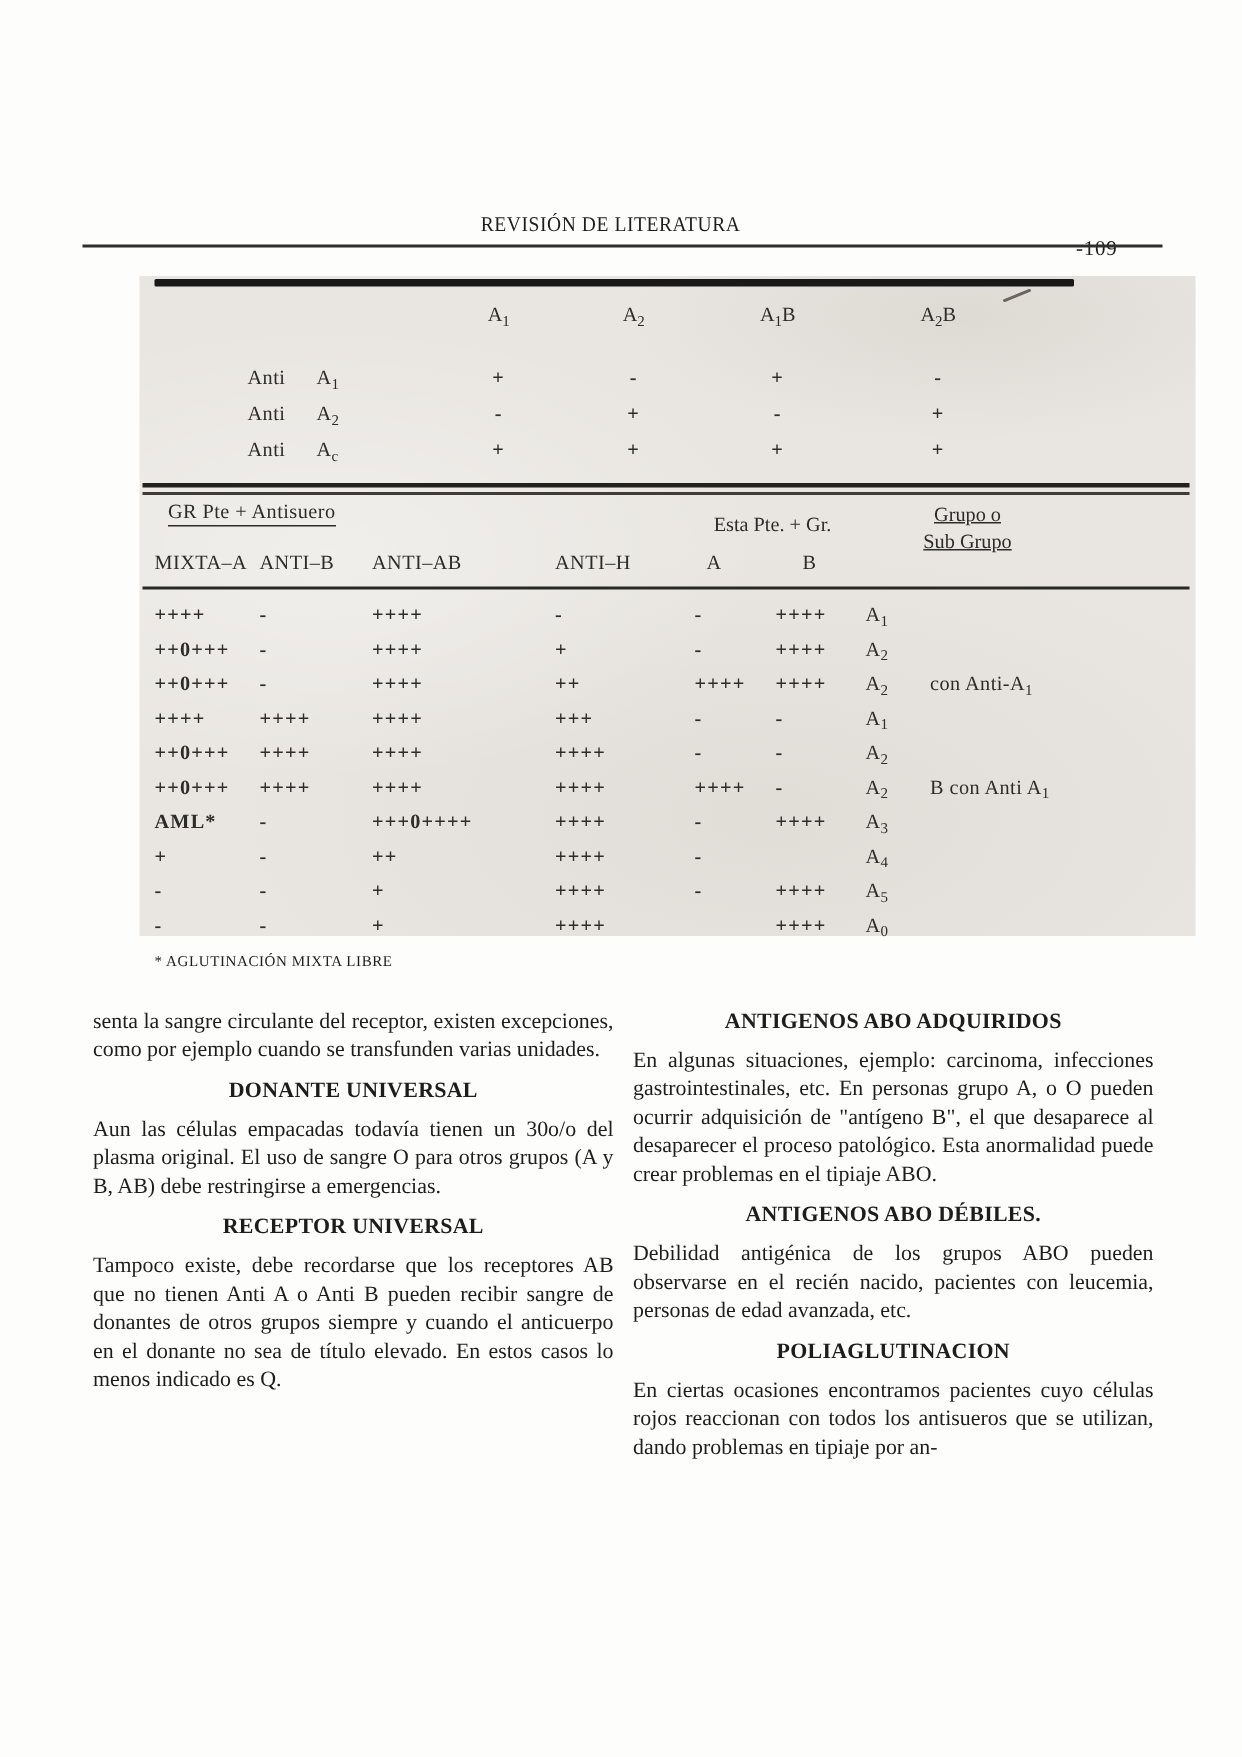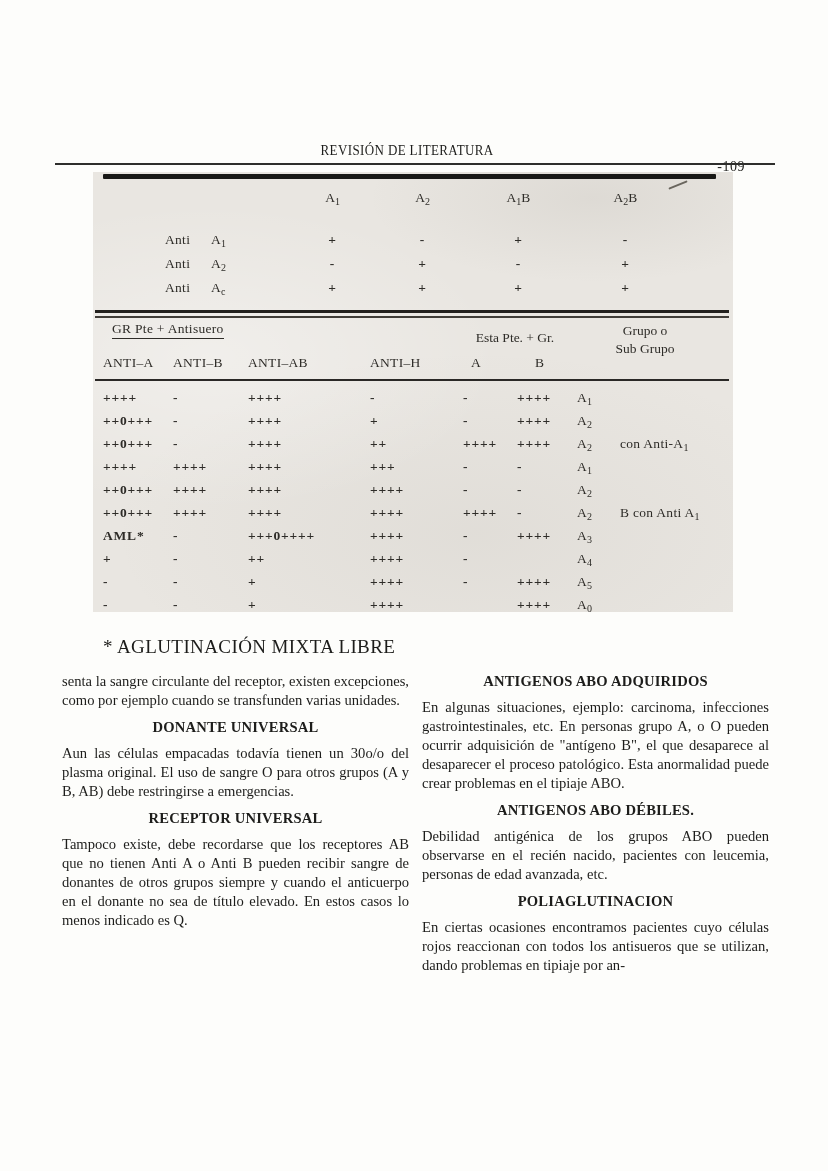--- a/index.html
+++ b/index.html
@@ -7,21 +7,21 @@
         font-family:"Liberation Serif",serif;color:#1d1d1b;}
 
   
   .running-head{position:absolute;left:41px;right:55px;top:143px;text-align:center;
                 font-size:14px;letter-spacing:0.4px;}
   .running-head .title{display:inline-block;transform:scaleX(0.93);font-weight:500;}
   .running-head .pageno{position:absolute;right:28px;top:0;letter-spacing:0.5px;margin-top:16px;}
   .head-rule{position:absolute;left:55px;right:53px;top:163px;height:2px;background:#2e2e2c;}
 
   
-  .scan{position:absolute;left:93px;top:172px;width:640px;height:440px;background:#e9e6e1;
+  .scan{position:absolute;left:93px;top:184px;width:704px;height:440px;background:#e9e6e1;
         background-image:
           radial-gradient(ellipse 320px 120px at 78% 6%, rgba(120,114,102,0.10), transparent 70%),
           radial-gradient(ellipse 420px 220px at 18% 42%, rgba(255,255,255,0.35), transparent 70%),
           radial-gradient(ellipse 520px 260px at 60% 82%, rgba(128,122,110,0.08), transparent 70%);
         color:#2e2c28;font-size:13.5px;}
   .topbar{position:absolute;left:10px;top:2px;width:613px;height:5px;background:#191917;border-radius:1px;}
   .penmark{position:absolute;left:575px;top:12px;width:20px;height:2px;background:#6a665e;
            transform:rotate(-22deg);border-radius:2px;}
 
   sub{font-size:10px;vertical-align:-3px;letter-spacing:0;}
@@ -39,36 +39,36 @@
 
   
   .rule-thick{position:absolute;left:2px;right:4px;top:138px;height:3px;background:#23211e;}
   .rule-thin{position:absolute;left:2px;right:4px;top:144px;height:2px;background:#403d38;}
   .rule-mid{position:absolute;left:2px;right:4px;top:207px;height:2px;background:#2a2826;}
 
   
   .gr-title{position:absolute;left:7px;top:149px;}
   .gr-title .u{border-bottom:1.5px solid #2e2c28;padding-bottom:2px;letter-spacing:0.3px;margin-left:12px;}
   .suero-title{position:absolute;left:358px;top:158px;width:128px;text-align:center;}
-  .grupo-title{position:absolute;left:500px;top:150px;width:104px;text-align:center;line-height:18px;}
+  .grupo-title{position:absolute;left:500px;top:150px;width:104px;text-align:center;line-height:18px;text-decoration:underline;}
 
   
   .main-head,.trow{display:grid;grid-template-columns:70px 75px 122px 93px 54px 60px 43px auto;
         padding-left:10px;box-sizing:border-box;width:100%;}
   .main-head{position:absolute;left:0;top:183px;letter-spacing:0.3px;}
   .main-head .cell:nth-child(5){padding-left:8px;}
   .main-head .cell:nth-child(6){padding-left:18px;}
   .main-rows{position:absolute;left:0;top:214px;width:100%;}
   .trow{height:23px;line-height:23px;}
   .trow .cell{font-weight:bold;letter-spacing:0.8px;white-space:nowrap;}
   .trow .grp,.trow .note{font-weight:normal;letter-spacing:0.3px;white-space:nowrap;}
   .trow .note{padding-left:0;}
 
   
-  .caption{position:absolute;left:103px;top:636px;font-size:19px;letter-spacing:0.4px;}
+  .caption{position:absolute;left:103px;top:636px;font-size:10px;letter-spacing:0.4px;}
 
   
   .cols{position:absolute;left:62px;top:672px;width:708px;display:flex;gap:13px;
         font-size:14.6px;line-height:19px;text-align:justify;}
   .col{width:347px;}
   .col p{margin:0 0 6px;}
   .col h3{margin:0 0 7px;font-size:14.6px;font-weight:bold;letter-spacing:0.2px;text-align:center;}
   .col p + h3{margin-top:8px;}
 </style>
 </head>
@@ -121,21 +121,21 @@
     <div class="rule-thin"></div>
 
     <div class="gr-title"><span class="u">GR Pte + Antisuero</span></div>
     <div class="suero-title">Esta Pte. + Gr.</div>
     <div class="grupo-title">
       <div>Grupo o</div>
       <div>Sub Grupo</div>
     </div>
 
     <div class="main-head">
-      <span class="cell">ANTI–A</span>
+      <span class="cell">MIXTA–A</span>
       <span class="cell">ANTI–B</span>
       <span class="cell">ANTI–AB</span>
       <span class="cell">ANTI–H</span>
       <span class="cell">A</span>
       <span class="cell">B</span>
       <span class="cell"></span>
       <span class="cell"></span>
     </div>
 
     <div class="rule-mid"></div>

